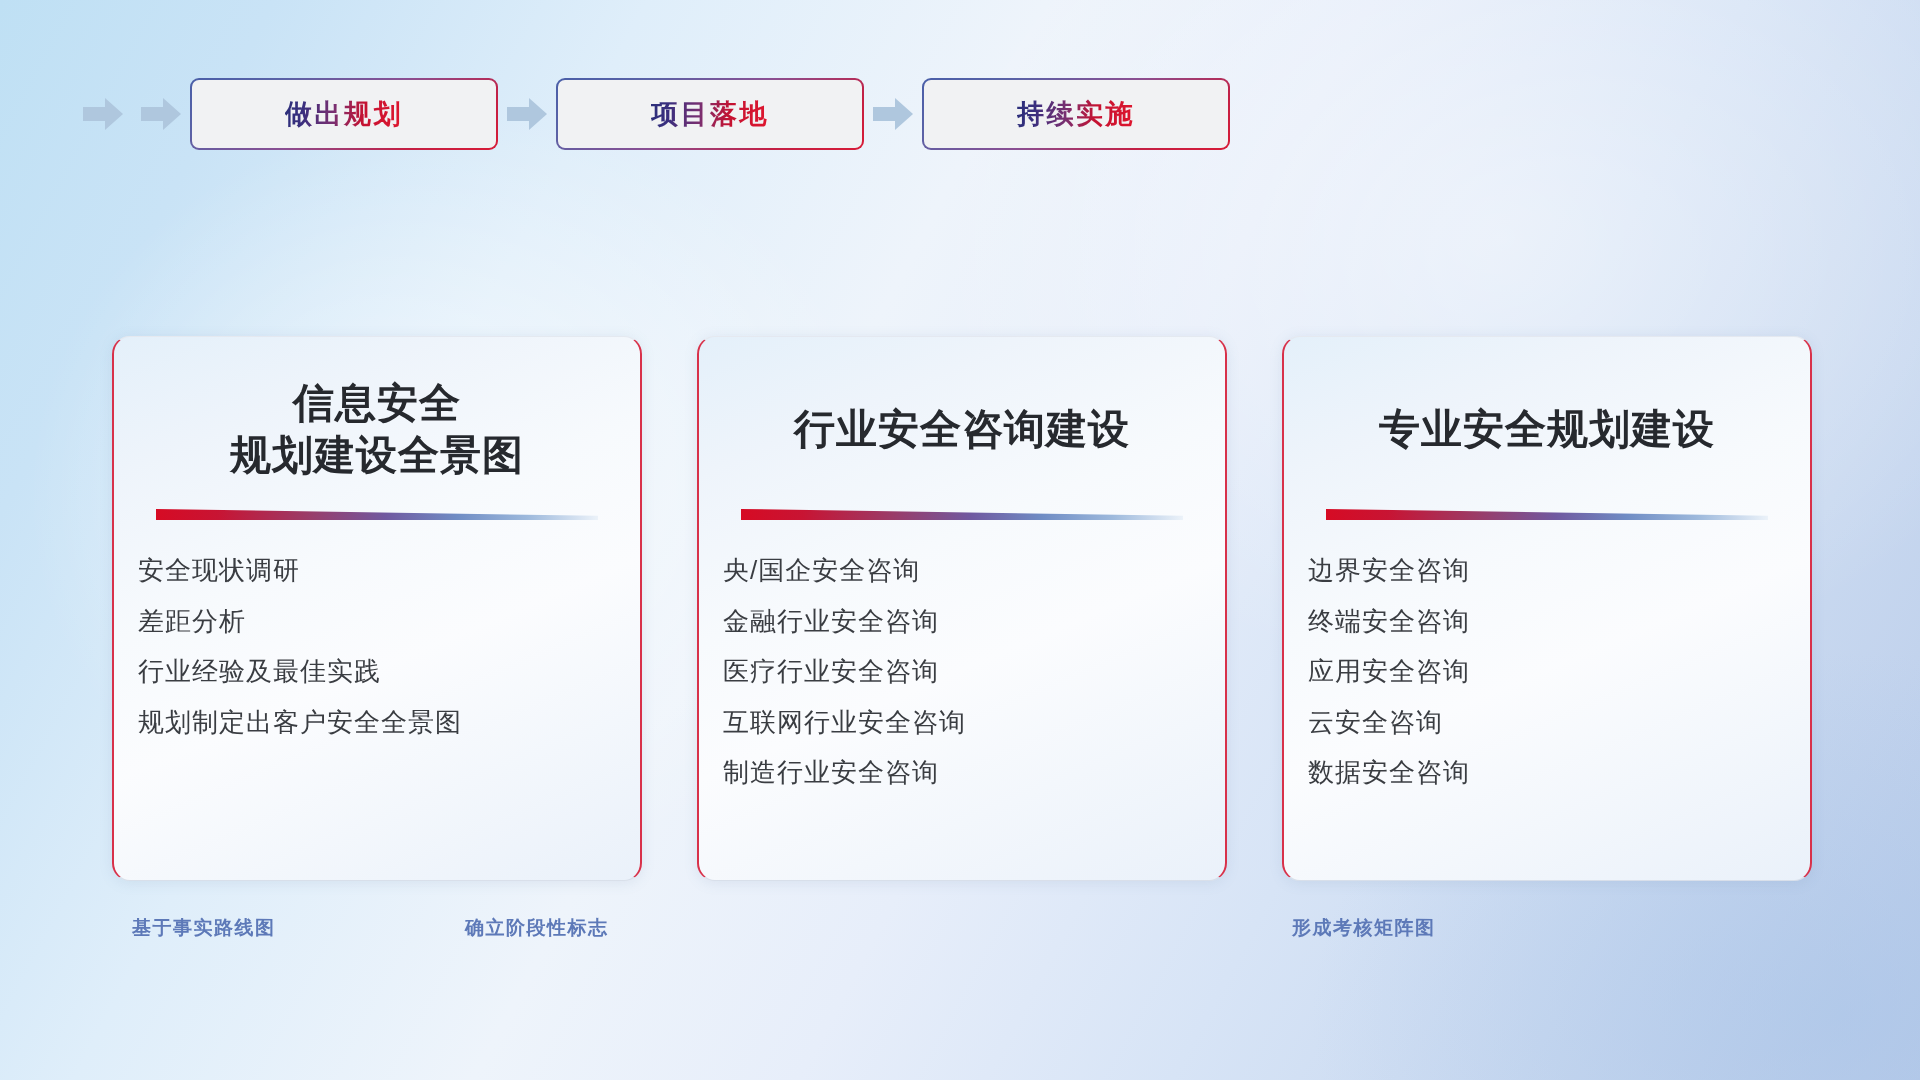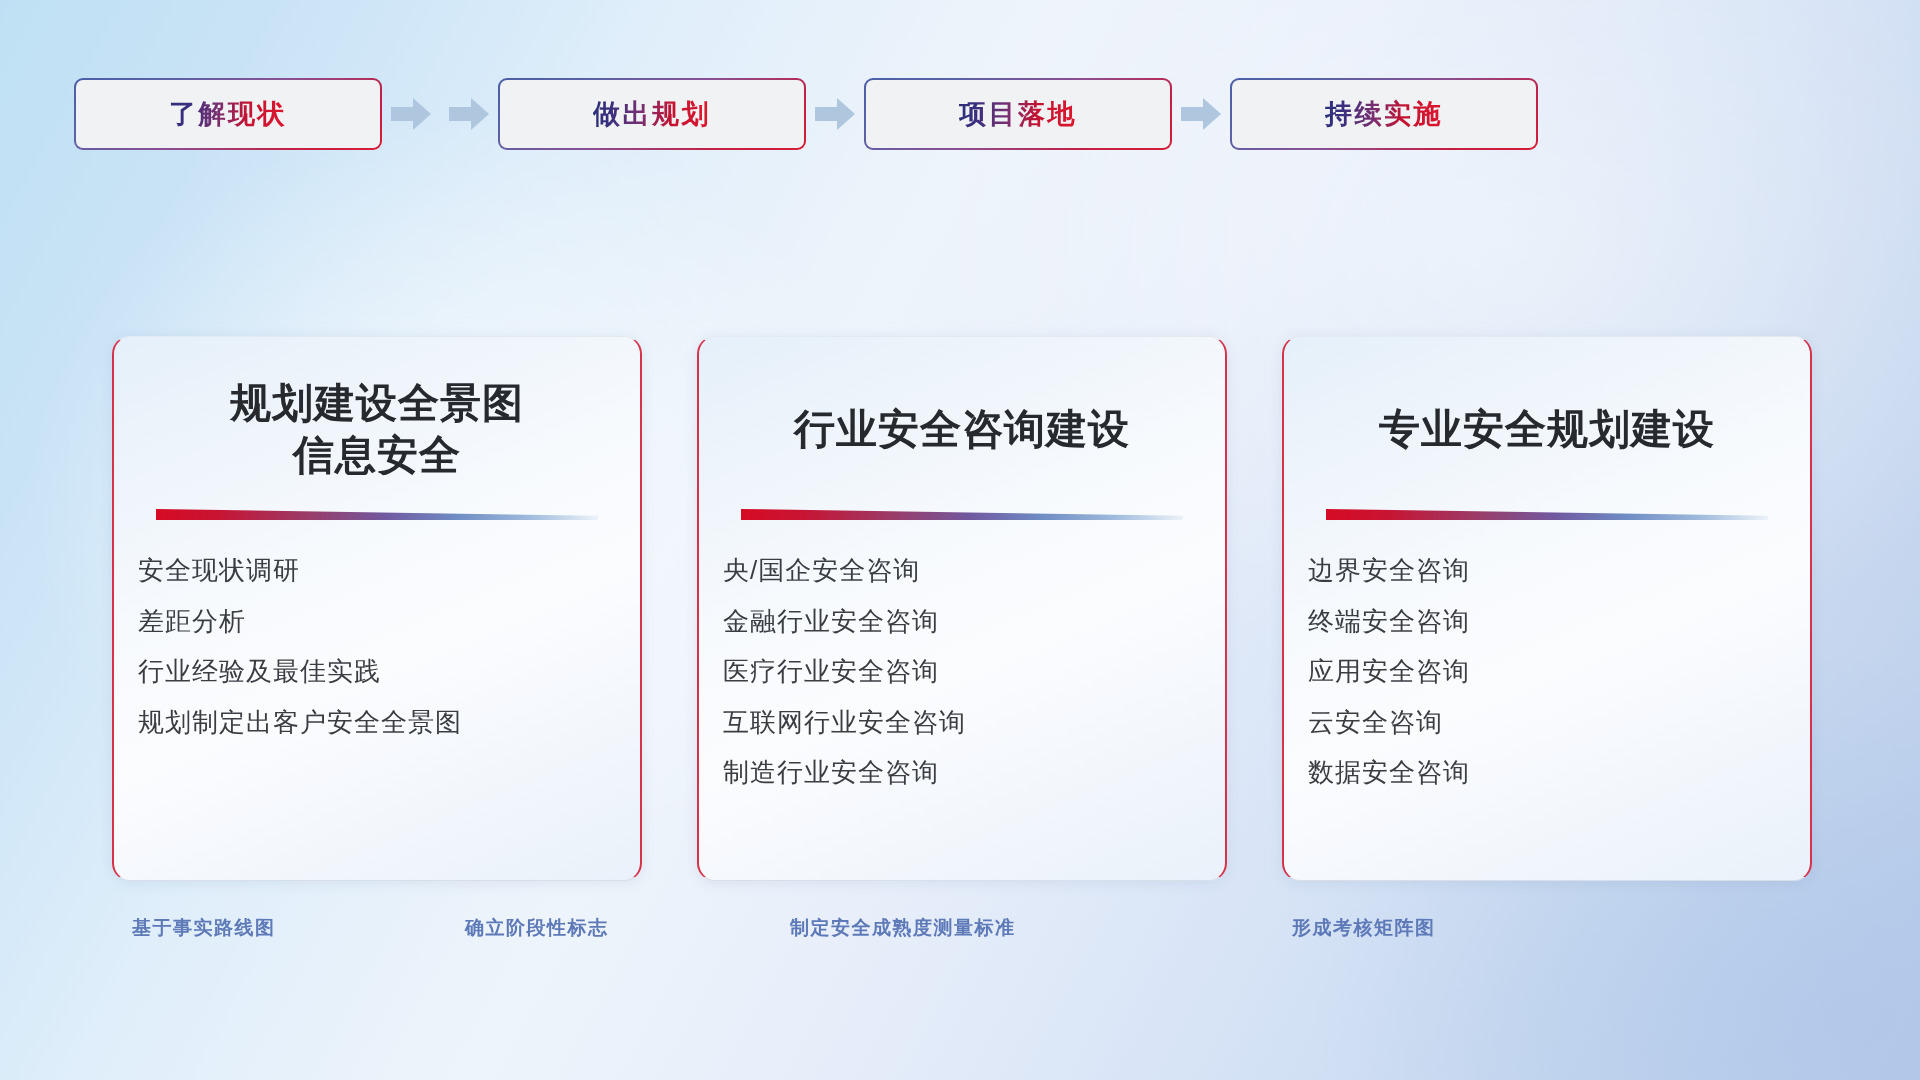--- a/index.html
+++ b/index.html
@@ -207,23 +207,20 @@
     letter-spacing: 1.5px;
     white-space: nowrap;
   }
 </style>
 </head>
 <body>
 
 <div id="stage">
 
   <div id="step-row">
-      <div class="step-box">
-        <span class="step-label">了解现状</span>
-      </div>
       <div class="step-arrow">
         <svg width="40" height="34" viewBox="0 0 40 34" aria-hidden="true">
           <path d="M0 10 L22 10 L22 1 L40 17 L22 33 L22 24 L0 24 Z" fill="#afc7de"></path>
         </svg>
       </div>
       <div class="step-arrow">
         <svg width="40" height="34" viewBox="0 0 40 34" aria-hidden="true">
           <path d="M0 10 L22 10 L22 1 L40 17 L22 33 L22 24 L0 24 Z" fill="#afc7de"></path>
         </svg>
       </div>
@@ -245,22 +242,22 @@
       </div>
       <div class="step-box">
         <span class="step-label">持续实施</span>
       </div>
     </div>
 
 
   <div id="cards">
       <div class="card">
         <div class="card-title">
+          <span class="tline">信息安全</span>
           <span class="tline">规划建设全景图</span>
-          <span class="tline">信息安全</span>
         </div>
         <div class="card-divider"></div>
         <div class="card-list">
           <div class="card-list-item">安全现状调研</div>
           <div class="card-list-item">差距分析</div>
           <div class="card-list-item">行业经验及最佳实践</div>
           <div class="card-list-item">规划制定出客户安全全景图</div>
         </div>
       </div>
       <div class="card">
@@ -287,17 +284,16 @@
           <div class="card-list-item">应用安全咨询</div>
           <div class="card-list-item">云安全咨询</div>
           <div class="card-list-item">数据安全咨询</div>
         </div>
       </div>
     </div>
 
   <div id="bottom-labels">
       <div class="bottom-label" style="left: 132px;">基于事实路线图</div>
       <div class="bottom-label" style="left: 465px;">确立阶段性标志</div>
-      <div class="bottom-label" style="left: 790px;">制定安全成熟度测量标准</div>
       <div class="bottom-label" style="left: 1292px;">形成考核矩阵图</div>
     </div>
 
 </div>
 
 </body></html>

